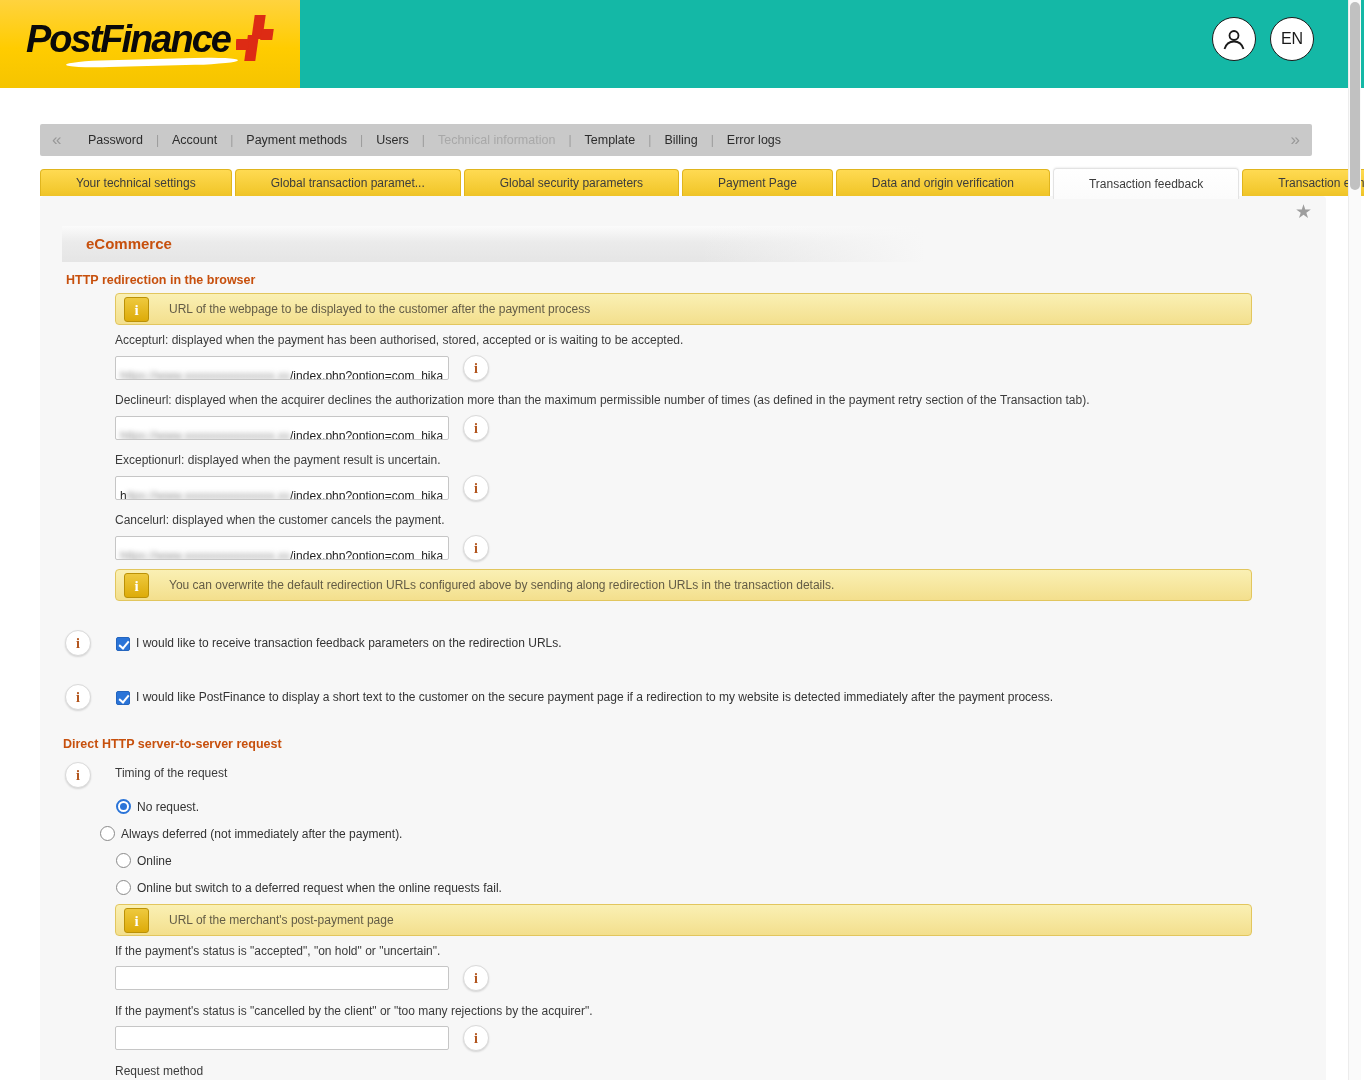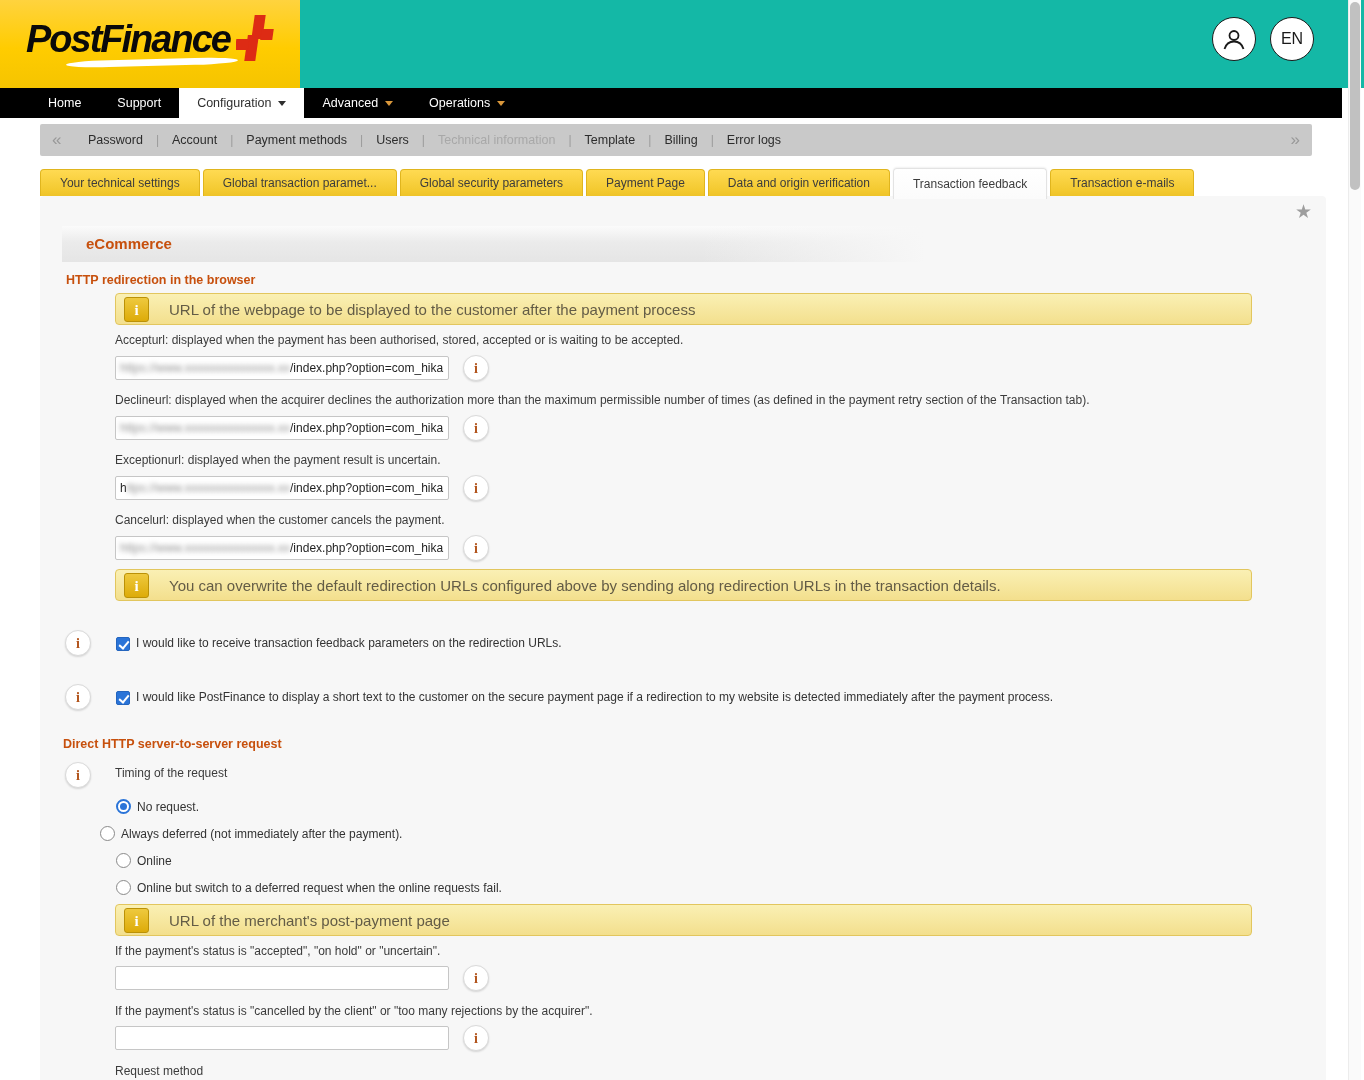--- a/index.html
+++ b/index.html
@@ -40,21 +40,21 @@
   .chev { position:absolute; top:0; line-height:32px; font-size:17px; color:#989898; cursor:pointer; }
   .chev.l { left:12px; } .chev.r { right:12px; }
   .crumbs { list-style:none; display:flex; align-items:center; height:32px; margin-left:48px; }
   .crumbs li { display:flex; align-items:center; }
   .crumbs li + li::before { content:"|"; color:#9b9b9b; padding:0 13px; font-size:12px; }
   .crumbs a { font-size:12.5px; color:#2c2c2c; text-decoration:none; cursor:pointer; }
   .crumbs a.current { color:#a8a8a8; cursor:default; }
 
   
   .tabs { position:absolute; left:40px; top:168px; display:flex; gap:3px; align-items:flex-end; height:28px; }
-  .tab { height:27px; line-height:27px; padding:0 19px; font-size:12px; color:#3c3c3c;
+  .tab { height:27px; line-height:27px; padding:0 35px; font-size:12px; color:#3c3c3c;
          background:linear-gradient(180deg,#ffda52,#f3c92f 80%,#eec328);
          border:1px solid #e0b51e; border-bottom:none; border-radius:4px 4px 0 0;
          cursor:pointer; white-space:nowrap; }
   .tab.active { background:linear-gradient(180deg,#ffffff,#fbfbfb); border-color:#e3e3e3;
                 height:31px; line-height:30px; margin-bottom:-3px; position:relative; z-index:3;
                 box-shadow:0 -1px 2px rgba(0,0,0,0.06); }
 
   
   .panel { position:absolute; left:40px; top:196px; width:1286px; height:900px; background:#f7f7f7;
            border-radius:4px 4px 0 0; }
@@ -69,26 +69,26 @@
 
   .oheading { position:absolute; font-size:12.5px; font-weight:bold; color:#c7500d; white-space:nowrap; }
 
   .infobox { position:absolute; left:75px; width:1137px; height:32px; border:1px solid #e2c65e;
              border-radius:4px; background:linear-gradient(180deg,#faf0b4,#f3df8d);
              display:flex; align-items:center; }
   .ib-icon { width:25px; height:25px; margin-left:8px; border-radius:3px;
              background:linear-gradient(180deg,#eec93e,#ddab09); border:1px solid #bb9106;
              color:#fff; font-family:"Liberation Serif",serif; font-weight:bold; font-size:15px;
              text-align:center; line-height:24px; flex:0 0 auto; }
-  .ib-text { margin-left:20px; font-size:15px; color:#635c46; }
+  .ib-text { margin-left:20px; font-size:12px; color:#635c46; }
 
   .flabel { position:absolute; left:75px; font-size:12px; color:#3b3b3b; white-space:nowrap; }
   .finput { position:absolute; left:75px; width:334px; height:24px; background:#fff;
             border:1px solid #c6c6c6; border-radius:2px; font-size:12px; line-height:22px;
-            padding:0 4px; white-space:nowrap; overflow:hidden; color:#1f1f1f; cursor:text; }
+            padding:8px 4px; white-space:nowrap; overflow:hidden; color:#1f1f1f; cursor:text; }
   .redacted { filter:blur(2.6px); color:#8f8f8f; }
   input.finput { font-family:"Liberation Sans",sans-serif; }
 
   .icircle { position:absolute; width:26px; height:26px; border-radius:50%; background:#fff;
              border:1px solid #dadada; box-shadow:0 1px 2px rgba(0,0,0,0.14);
              color:#b3561e; font-family:"Liberation Serif",serif; font-weight:bold;
              font-size:14px; text-align:center; line-height:25px; cursor:pointer; }
 
   .ctrl-row { position:absolute; display:flex; align-items:flex-start; gap:6px; }
   .cb { width:14px; height:14px; background:#2a74d8; border:1px solid #2465be; border-radius:2px;
@@ -133,40 +133,20 @@
           <circle cx="13" cy="9.5" r="4.5"></circle>
           <path d="M3.5 23c1.5-5 5.5-7.5 9.5-7.5s8 2.5 9.5 7.5"></path>
         </svg>
       </div>
       <div class="circle-btn">
         <span>EN</span>
       </div>
     </div>
   </div>
 
-  <nav class="mainnav">
-    <a class="nav-item">
-      <span>Home</span>
-      </a>
-    <a class="nav-item">
-      <span>Support</span>
-      </a>
-    <a class="nav-item selected">
-      <span>Configuration</span>
-      <span class="caret"></span>
-      </a>
-    <a class="nav-item">
-      <span>Advanced</span>
-      <span class="caret"></span>
-      </a>
-    <a class="nav-item">
-      <span>Operations</span>
-      <span class="caret"></span>
-      </a>
-  </nav>
 
   <div class="subnav">
     <span class="chev l">«</span>
     <ul class="crumbs">
       <li>
           <a>Password</a>
         </li>
       <li>
           <a>Account</a>
         </li>

